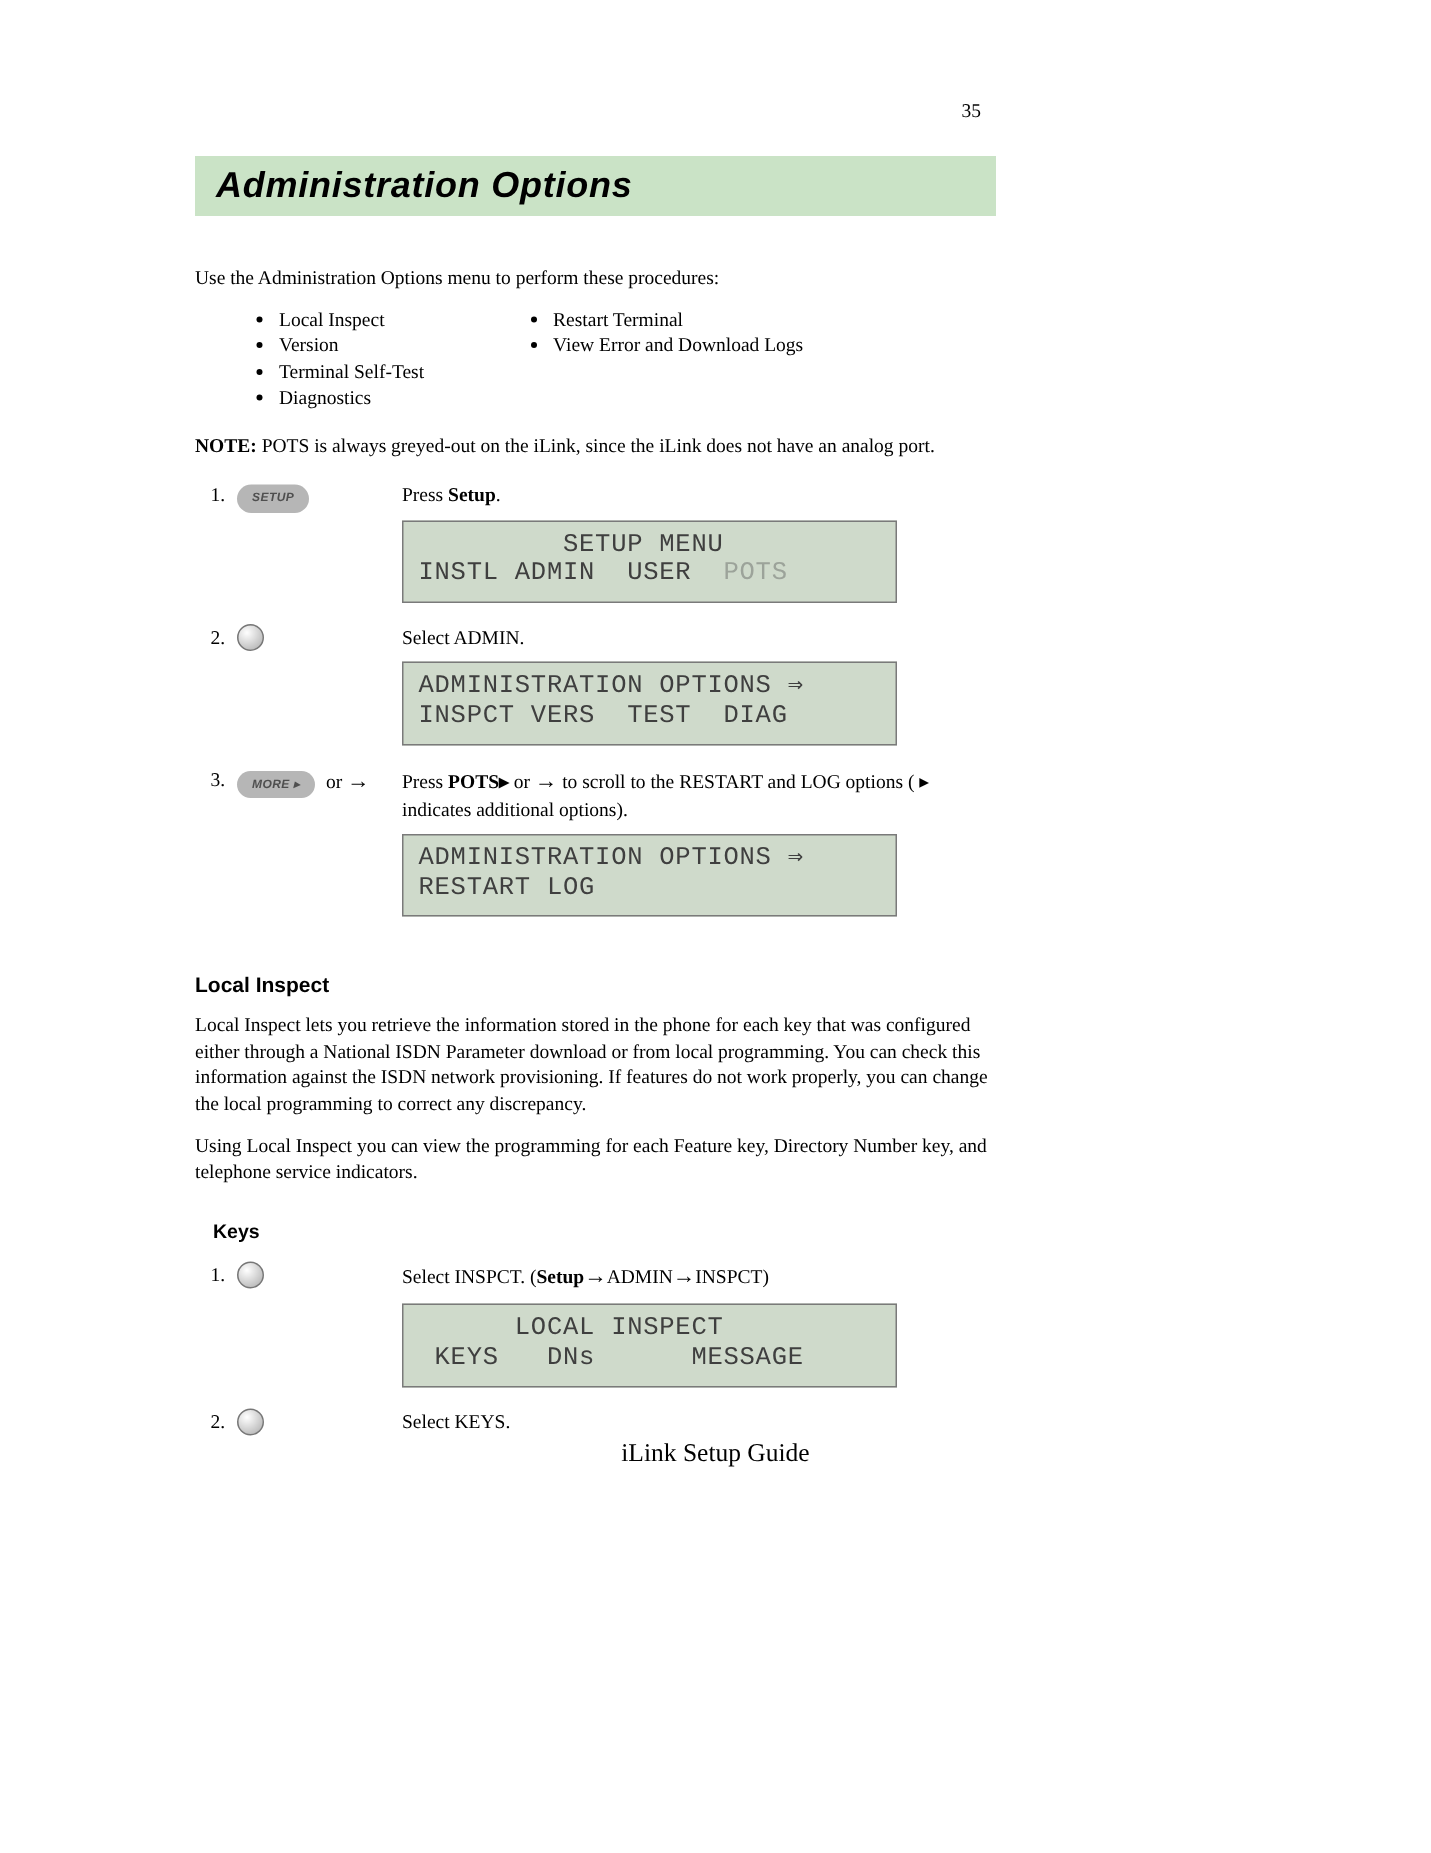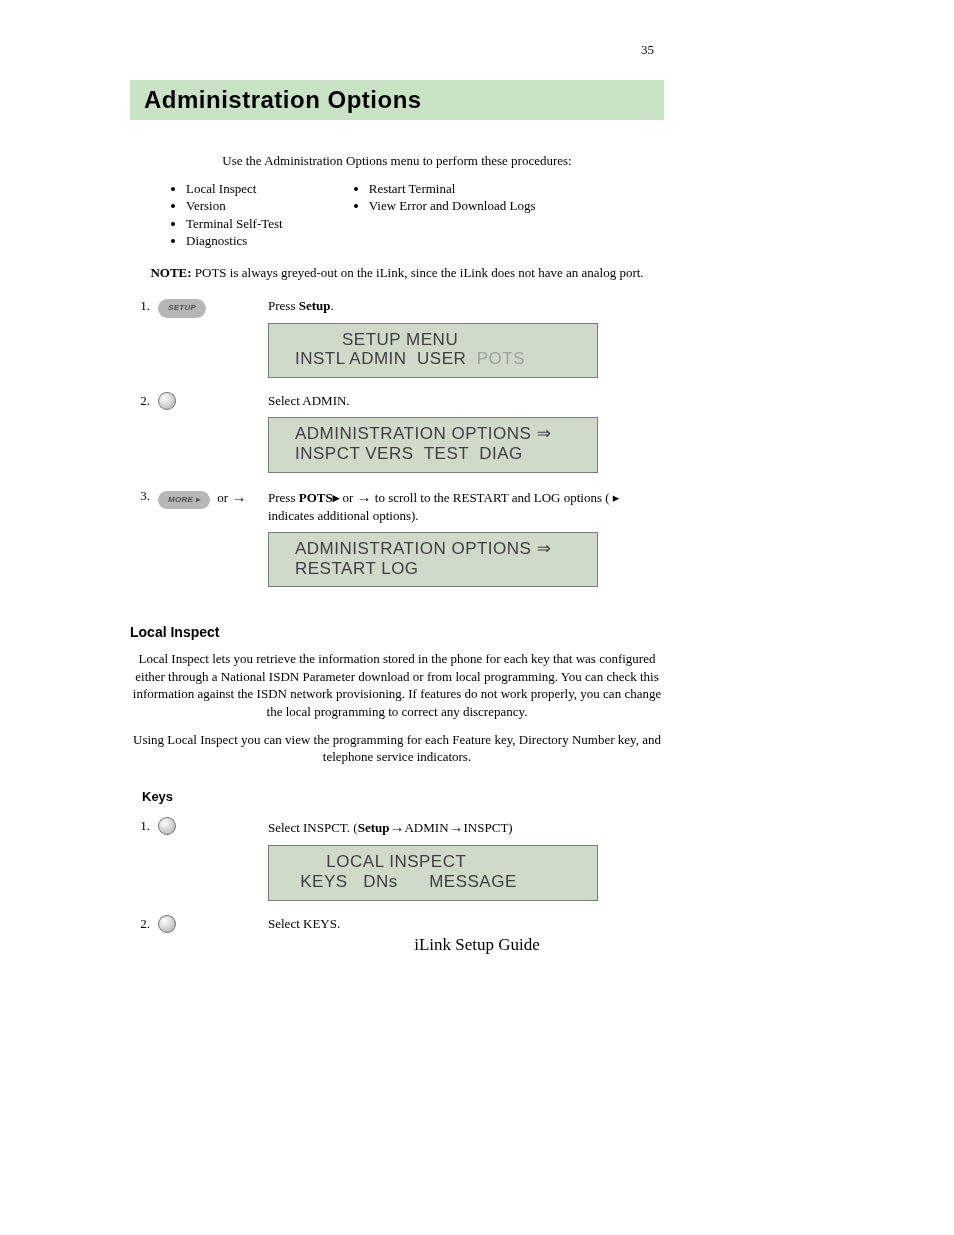--- a/index.html
+++ b/index.html
@@ -1,22 +1,22 @@
 <!DOCTYPE html>
 <html><head>
 <meta charset="utf-8">
 <style>
   * { box-sizing: border-box; margin: 0; padding: 0; }
   html, body { width: 954px; background: #fff; font-family: Arial, Helvetica, sans-serif; color: #000; }
-  .page { width: 774px; padding: 40px 110px 40px 130px; position: relative; }
+  .page { width: 774px; padding: 40px 110px 40px 130px; position: relative; margin-top: 24px; }
   .page-num-top { position: absolute; top: 42px; right: 120px; font-family: Georgia, 'Times New Roman', serif; font-size: 13px; }
-  .title-bar { margin-top: 40px; background: #cae3c6; padding: 6px 14px; }
+  .title-bar { margin-top: 40px; background: #cae3c6; padding: 6px 14px; font-style: italic; }
   .title-bar h1 { font-family: Verdana, Geneva, sans-serif; font-weight: 900; font-size: 24px; letter-spacing: 0.5px; color: #000; }
   .body { margin-top: 32px; font-family: Georgia, 'Times New Roman', serif; font-size: 13px; line-height: 1.35; }
-  .para { margin-bottom: 10px; text-align: center; }
+  .para { margin-bottom: 10px; }
   .bullets-wrap { display: flex; gap: 70px; margin: 4px 0 14px 40px; }
   .bullets-col { list-style: disc; padding-left: 16px; }
   .bullets-col li { margin-bottom: 0; font-family: Georgia, serif; font-size: 13px; }
   .lead { margin-top: 20px; margin-bottom: 4px; }
   .subhead { font-family: Verdana, Geneva, sans-serif; font-size: 14px; font-weight: 700; margin: 28px 0 8px 0; }
   .subsubhead { font-family: Verdana, Geneva, sans-serif; font-size: 13px; font-weight: 700; margin: 22px 0 6px 0; padding-left: 12px; }
   table.steps { width: 100%; border-collapse: collapse; }
   table.steps td { vertical-align: top; padding: 6px 4px; font-family: Georgia, serif; font-size: 13px; }
   td.num { width: 24px; text-align: right; padding-right: 8px; }
   td.action { width: 110px; }
@@ -32,22 +32,22 @@
     display: inline-block;
   }
   td.desc { }
   .arrow-glyph { font-family: 'Segoe UI Symbol','Arial Unicode MS',sans-serif; font-size: 15px; display:inline-block; }
   .arrow-right-solid { font-family: 'Segoe UI Symbol','Arial Unicode MS',sans-serif; }
   .lcd {
     margin: 8px 0 2px 0;
     width: 330px;
     border: 1px solid #7a7a7a;
     background: #cfdacb;
-    padding: 6px 10px 8px 26px;
-    font-family: Liberation Sans, sans-serif;
+    padding: 6px 10px 8px 10px;
+    font-family: Liberation Mono, monospace;
     font-size: 17px;
     color: #3f3f3f;
     line-height: 1.15;
     white-space: pre;
     letter-spacing: 0.5px;
   }
   .lcd .grey { color: #9ca39a; }
   .footer { position: absolute; bottom: 28px; left: 0; width: 954px; text-align: center; font-family: Georgia, serif; font-size: 17px; }
   .prepress { margin-left: 4px; }
 </style>

